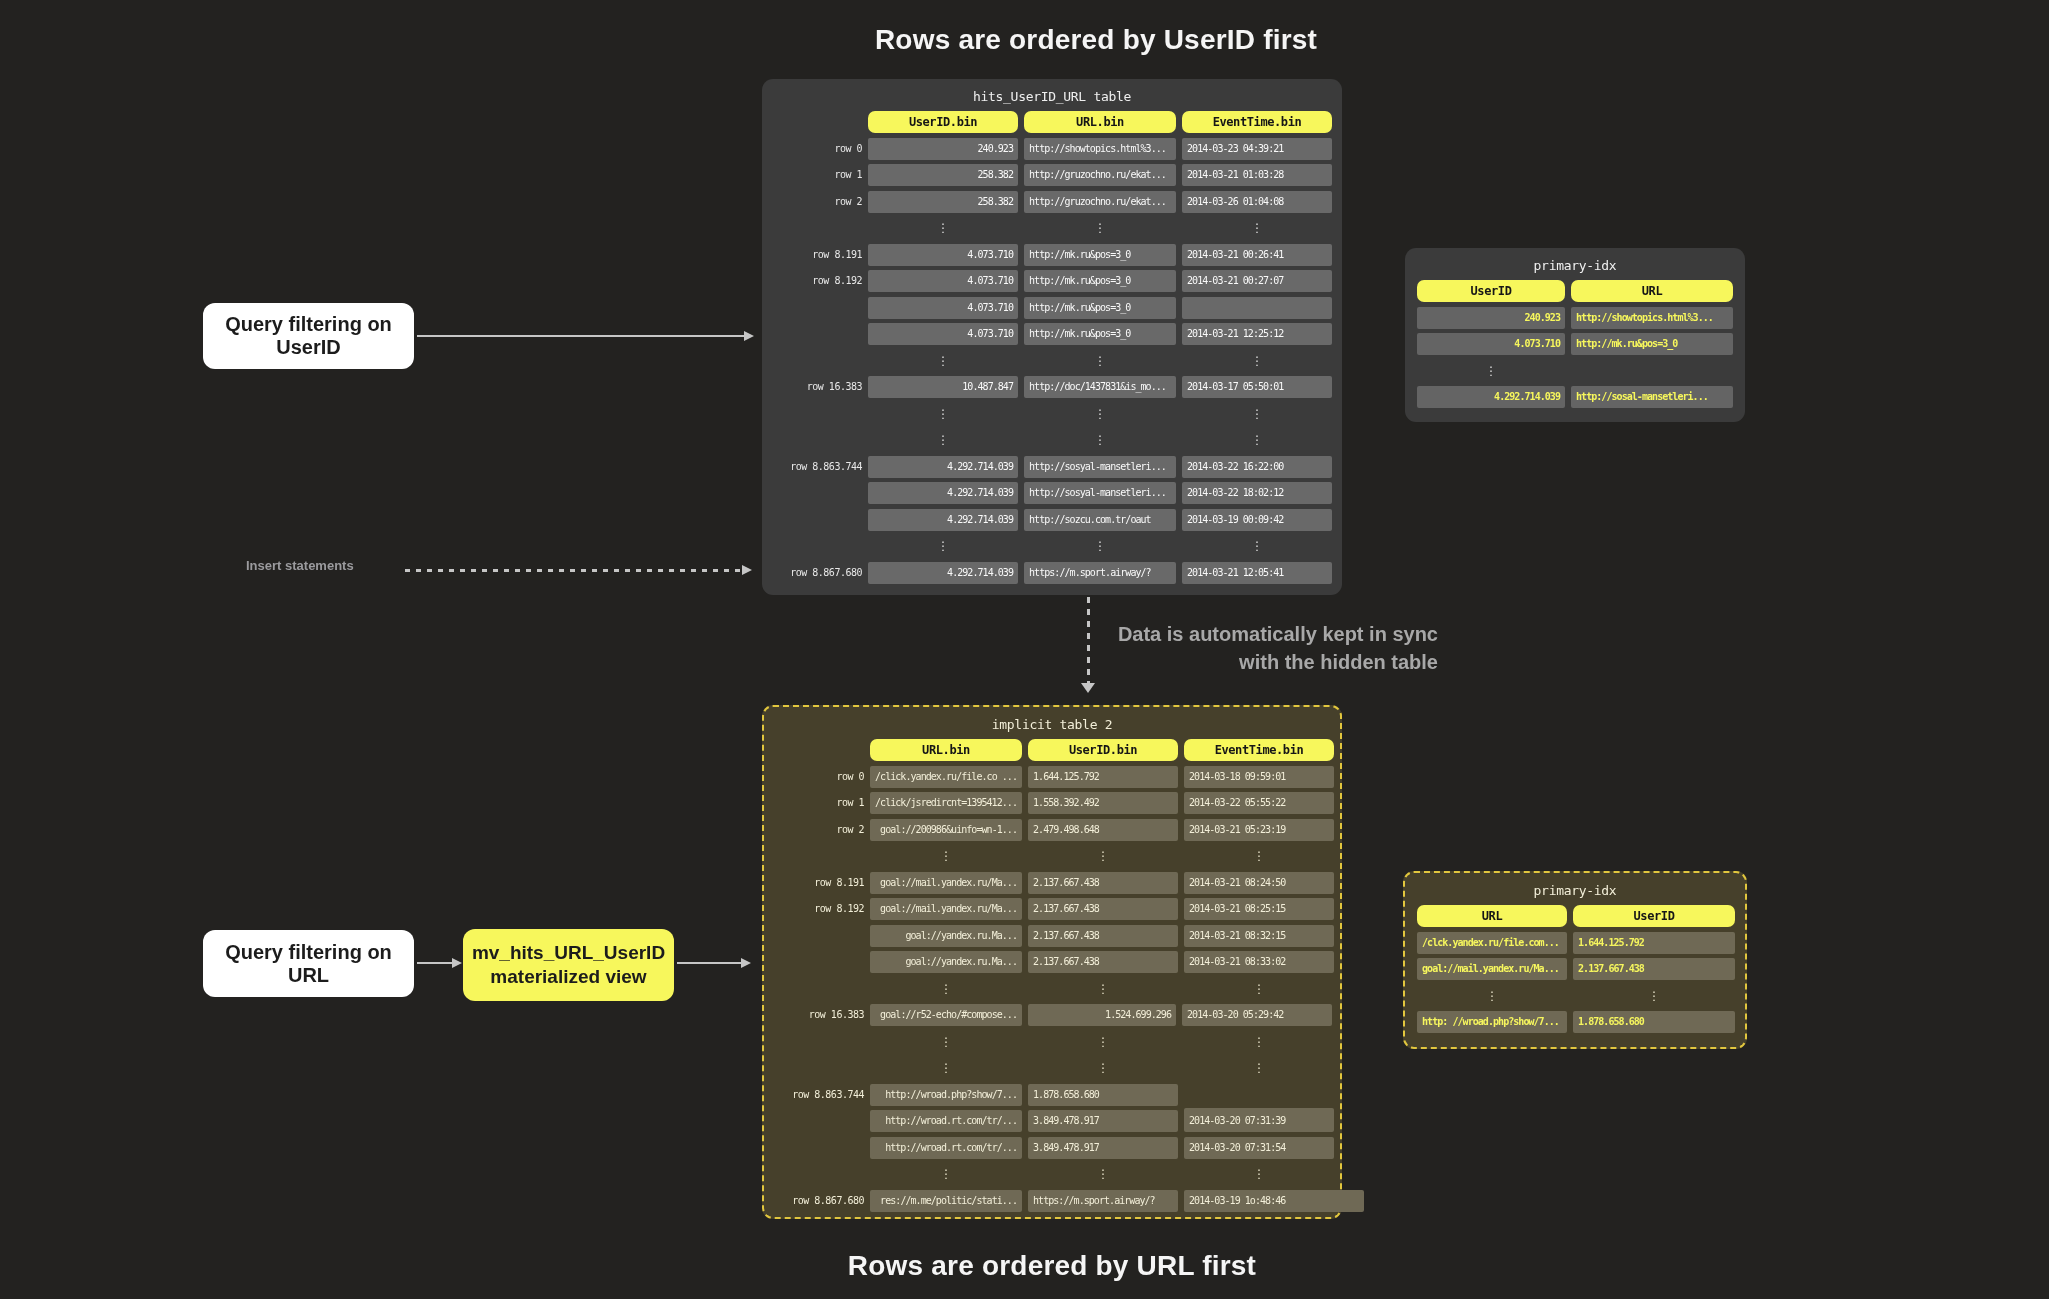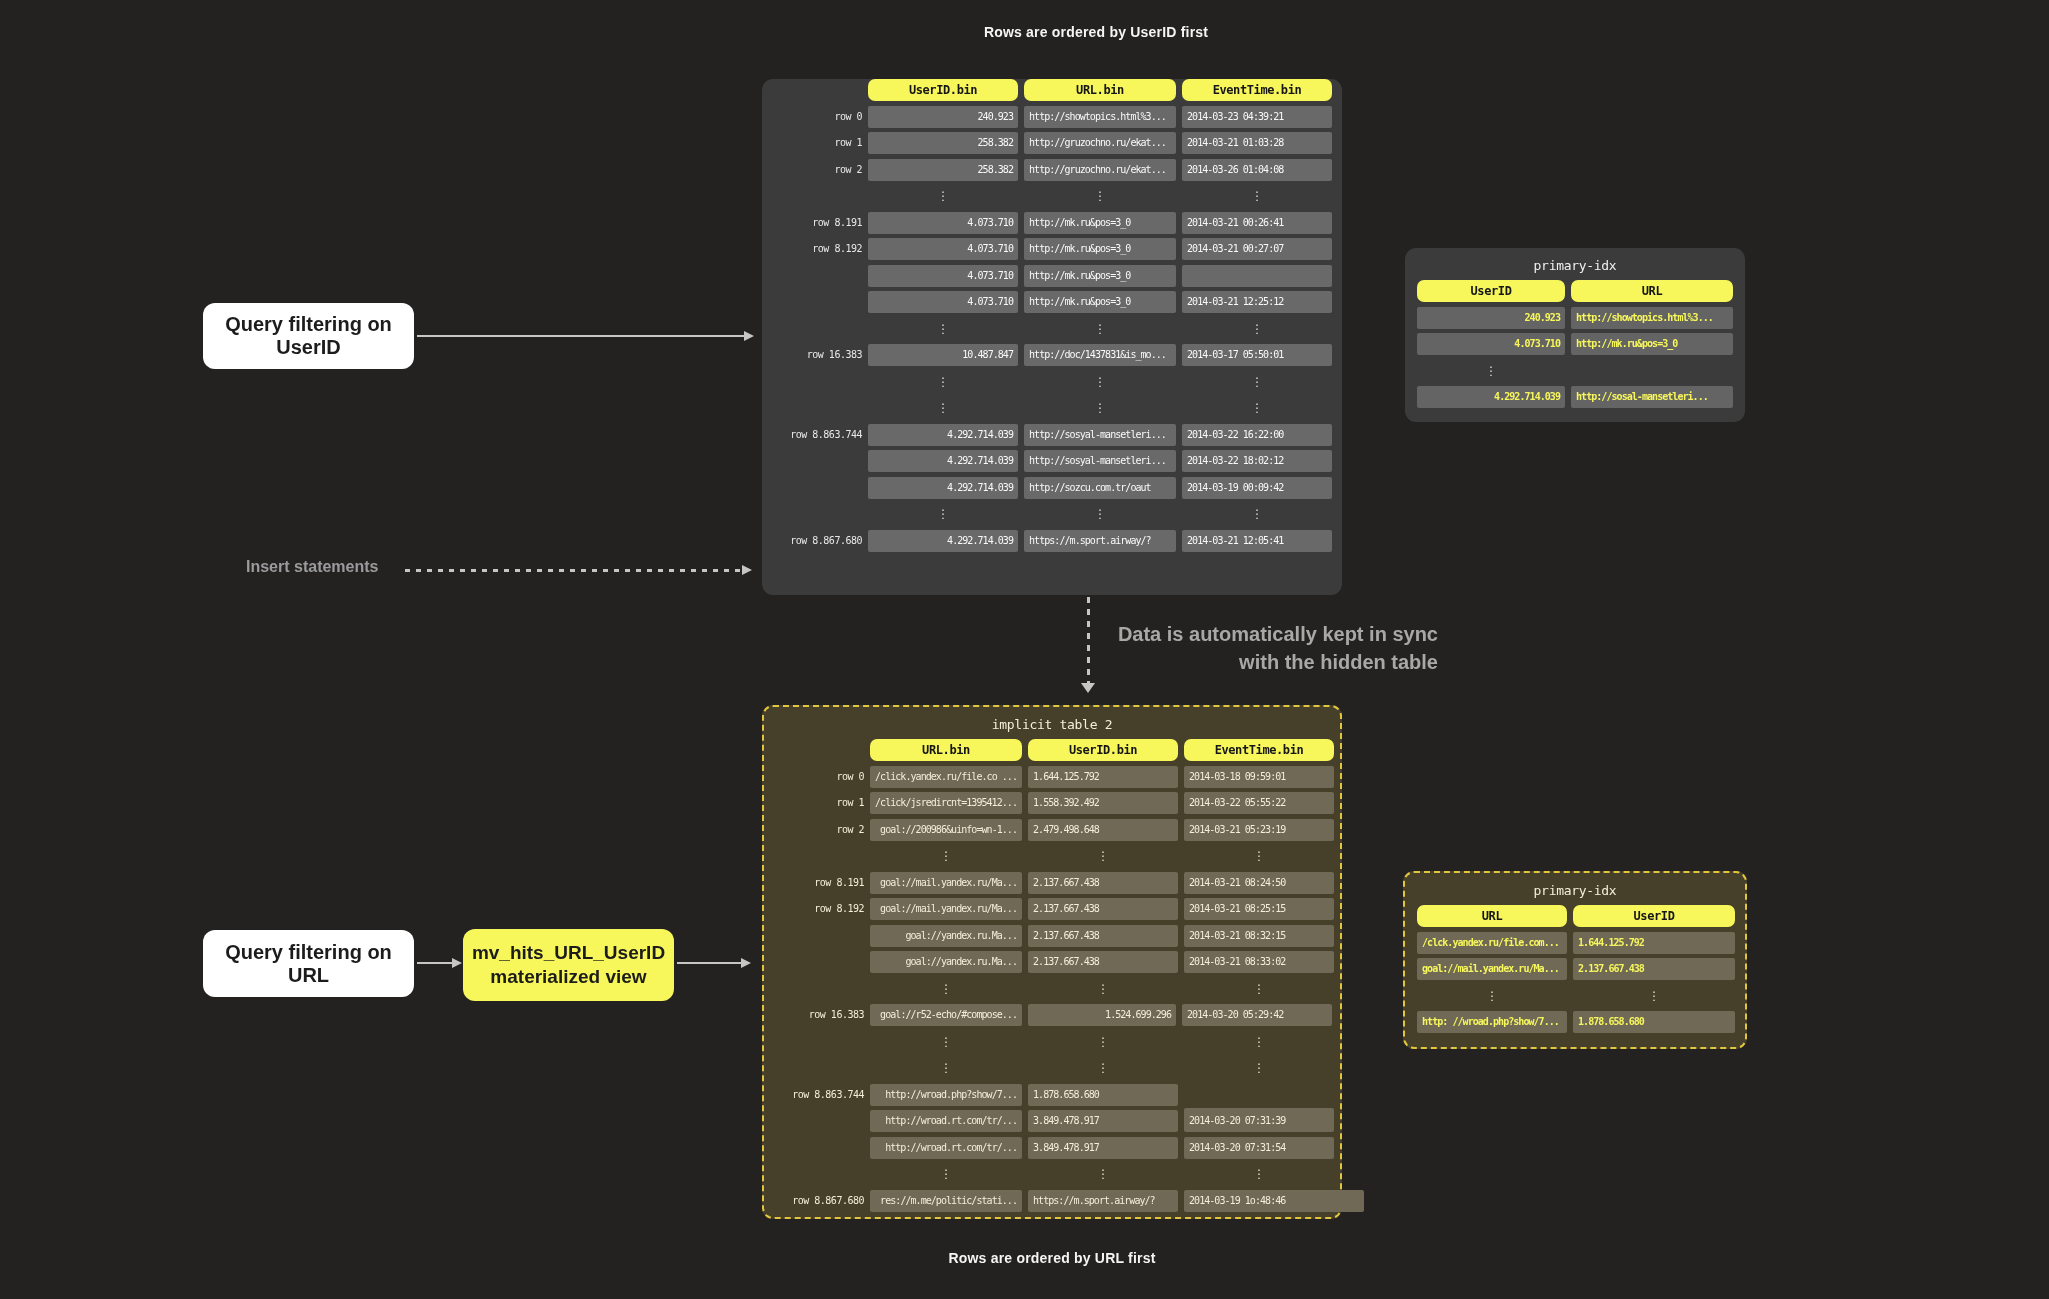--- a/index.html
+++ b/index.html
@@ -1,24 +1,24 @@
 <!DOCTYPE html>
 <html><head>
 <meta charset="utf-8">
 <style>
   html,body{margin:0;padding:0;background:#232220;}
   #canvas{position:relative;width:2049px;height:1299px;background:#232220;overflow:hidden;
           font-family:"Liberation Sans",sans-serif;}
   .big-title{position:absolute;width:500px;text-align:center;color:#f5f5f5;
-             font-size:14px;font-weight:bold;letter-spacing:.2px;}
+             font-size:28px;font-weight:bold;letter-spacing:.2px;}
   .callout{position:absolute;background:#ffffff;border-radius:12px;display:flex;
            align-items:center;justify-content:center;color:#1c1c1c;font-weight:bold;
            font-size:20px;text-align:center;}
   .callout.yellow{background:#f7f75c;flex-direction:column;line-height:1.25;font-size:19px;}
-  .gray-label{position:absolute;color:#9b9b9e;font-weight:bold;font-size:16px;}
+  .gray-label{position:absolute;color:#9b9b9e;font-weight:bold;font-size:13px;}
   .sync-note{position:absolute;color:#a8a8a8;font-weight:bold;font-size:20px;line-height:1.4;}
   .hline{position:absolute;height:2px;background:#c6c6c6;}
   .hdash{position:absolute;height:3px;
          background:repeating-linear-gradient(90deg,#c6c6c6 0 5px,transparent 5px 11px);}
   .vdash{position:absolute;width:3px;
          background:repeating-linear-gradient(180deg,#c6c6c6 0 6px,transparent 6px 12px);}
   .head-right{position:absolute;width:0;height:0;border-top:5px solid transparent;
               border-bottom:5px solid transparent;border-left:10px solid #c6c6c6;}
   .head-down{position:absolute;width:0;height:0;border-left:7px solid transparent;
              border-right:7px solid transparent;border-top:10px solid #c6c6c6;}
@@ -80,20 +80,21 @@
   <div class="hline" style="left:417px;top:962px;width:36px;"></div>
   <div class="head-right" style="left:452px;top:958px;"></div>
   <div class="callout yellow" style="left:463px;top:929px;width:211px;height:72px;">
     <div>mv_hits_URL_UserID</div>
     <div>materialized view</div>
   </div>
   <div class="hline" style="left:677px;top:962px;width:65px;"></div>
   <div class="head-right" style="left:741px;top:958px;"></div>
 
   <div class="tblbox dark" style="left:762px;top:79px;width:580px;height:516px;">
+      <div class="tbl-title">hits_UserID_URL table</div>
       <div class="trow">
         <div class="rlabel" style="width: 88px;"></div>
         <div class="cell hdr" style="width: 150px;">UserID.bin</div>
         <div class="cell hdr" style="width: 152px;">URL.bin</div>
         <div class="cell hdr" style="width: 150px;">EventTime.bin</div>
       </div>
       <div class="trow">
         <div class="rlabel" style="width: 88px;">row 0</div>
         <div class="cell c-dark" style="width: 150px; text-align: right;">240.923</div>
         <div class="cell c-dark" style="width: 152px; text-align: left;">http://showtopics.html%3...</div>

